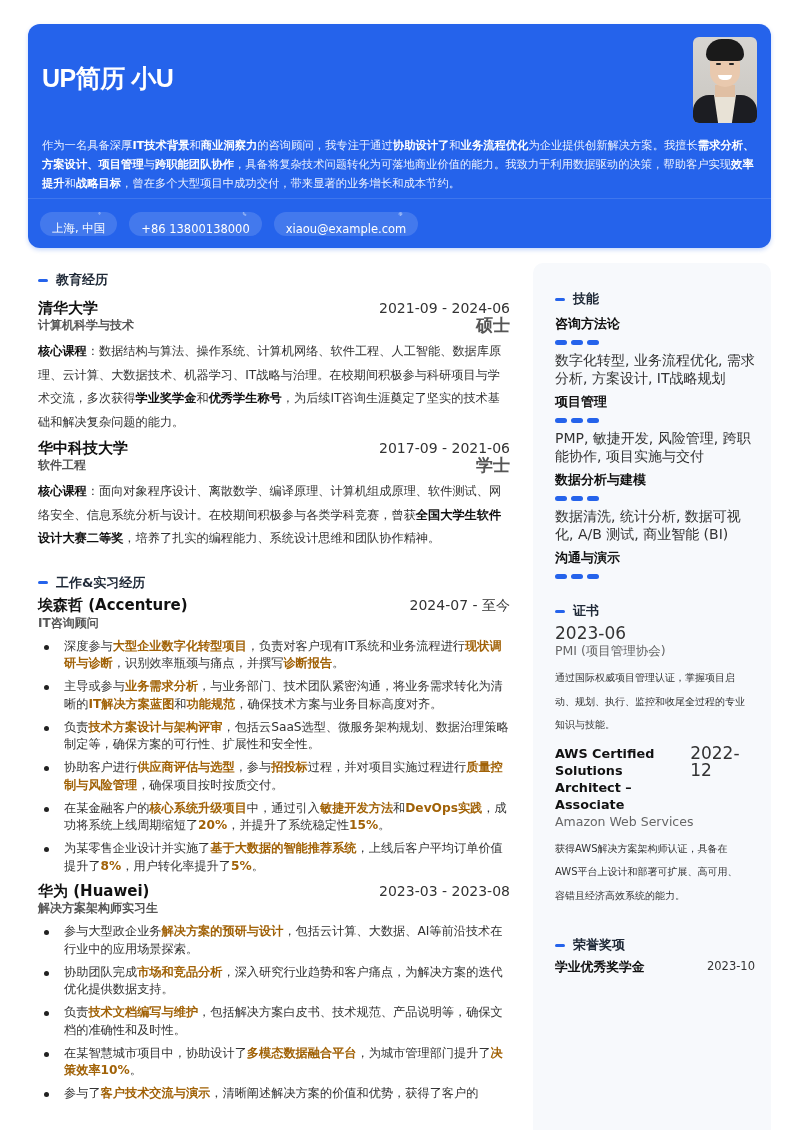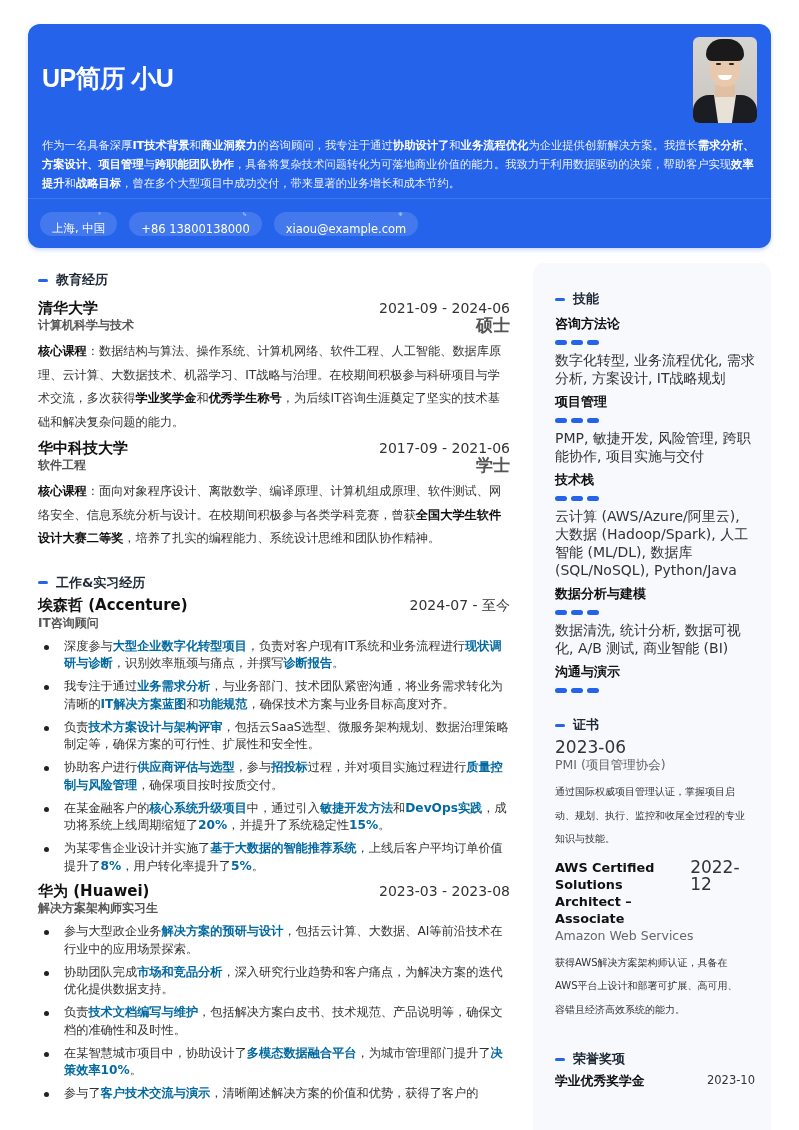--- a/index.html
+++ b/index.html
@@ -58,21 +58,21 @@
   .entry-degree { font-size: 17px; color: #555; }
   .entry-desc { font-size: 12.2px; color: #333; line-height: 23.5px; margin-top: 6px; }
   .entry-desc b { color: #111; }
   .edu1 { margin-top: 10px; }
   .edu2 { margin-top: 6px; }
   .work-section { margin-top: 22px; }
 
   ul.bullets { list-style: none; margin-top: 6px; }
   ul.bullets li { position: relative; padding-left: 26px; font-size: 12.2px; line-height: 17.5px; color: #333; margin-bottom: 5.5px; }
   ul.bullets li::before { content: ""; position: absolute; left: 6px; top: 7px; width: 5px; height: 5px; border-radius: 50%; background: #222; }
-  ul.bullets li b { color: #0369a1; }
+  ul.bullets li b { color: #a16207; }
   .job2 { margin-top: 8px; }
 
   .sidebar {
     position: absolute; left: 533px; top: 263px; width: 238px; height: 900px;
     background: #f7f9fc; border-radius: 10px;
   }
   .side-inner { position: absolute; left: 22px; top: 26px; width: 200px; }
   .skill-name { font-size: 13px; font-weight: 700; color: #111; line-height: 18px; margin-top: 6px; }
   .dots { display: flex; gap: 4px; margin: 7px 0 6px; }
   .dots span { width: 12px; height: 5px; border-radius: 3px; background: #2563eb; }
@@ -167,21 +167,21 @@
     <div>
       <div class="entry-head">
         <span class="entry-org">埃森哲 (Accenture)</span>
         <span class="entry-date">2024-07 - 至今</span>
       </div>
       <div class="entry-sub">
           <span>IT咨询顾问</span>
         </div>
       <ul class="bullets">
           <li><span>深度参与</span><b>大型企业数字化转型项目</b><span>，负责对客户现有IT系统和业务流程进行</span><b>现状调研与诊断</b><span>，识别效率瓶颈与痛点，并撰写</span><b>诊断报告</b><span>。</span></li>
-          <li><span>我专注于通过</span><b>业务需求分析</b><span>，与业务部门、技术团队紧密沟通，将业务需求转化为清晰的</span><b>IT解决方案蓝图</b><span>和</span><b>功能规范</b><span>，确保技术方案与业务目标高度对齐。</span></li>
+          <li><span>主导或参与</span><b>业务需求分析</b><span>，与业务部门、技术团队紧密沟通，将业务需求转化为清晰的</span><b>IT解决方案蓝图</b><span>和</span><b>功能规范</b><span>，确保技术方案与业务目标高度对齐。</span></li>
           <li><span>负责</span><b>技术方案设计与架构评审</b><span>，包括云SaaS选型、微服务架构规划、数据治理策略制定等，确保方案的可行性、扩展性和安全性。</span></li>
           <li><span>协助客户进行</span><b>供应商评估与选型</b><span>，参与</span><b>招投标</b><span>过程，并对项目实施过程进行</span><b>质量控制与风险管理</b><span>，确保项目按时按质交付。</span></li>
           <li><span>在某金融客户的</span><b>核心系统升级项目</b><span>中，通过引入</span><b>敏捷开发方法</b><span>和</span><b>DevOps实践</b><span>，成功将系统上线周期缩短了</span><b>20%</b><span>，并提升了系统稳定性</span><b>15%</b><span>。</span></li>
           <li><span>为某零售企业设计并实施了</span><b>基于大数据的智能推荐系统</b><span>，上线后客户平均订单价值提升了</span><b>8%</b><span>，用户转化率提升了</span><b>5%</b><span>。</span></li>
         </ul>
     </div>
     <div class="job2">
       <div class="entry-head">
         <span class="entry-org">华为 (Huawei)</span>
         <span class="entry-date">2023-03 - 2023-08</span>
@@ -219,29 +219,20 @@
       <div>
         <div class="skill-name">项目管理</div>
         <div class="dots">
             <span></span>
             <span></span>
             <span></span>
           </div>
         <div class="skill-items">PMP, 敏捷开发, 风险管理, 跨职能协作, 项目实施与交付</div>
       </div>
       <div>
-        <div class="skill-name">技术栈</div>
-        <div class="dots">
-            <span></span>
-            <span></span>
-            <span></span>
-          </div>
-        <div class="skill-items">云计算 (AWS/Azure/阿里云), 大数据 (Hadoop/Spark), 人工智能 (ML/DL), 数据库 (SQL/NoSQL), Python/Java</div>
-      </div>
-      <div>
         <div class="skill-name">数据分析与建模</div>
         <div class="dots">
             <span></span>
             <span></span>
             <span></span>
           </div>
         <div class="skill-items">数据清洗, 统计分析, 数据可视化, A/B 测试, 商业智能 (BI)</div>
       </div>
       <div>
         <div class="skill-name">沟通与演示</div>

